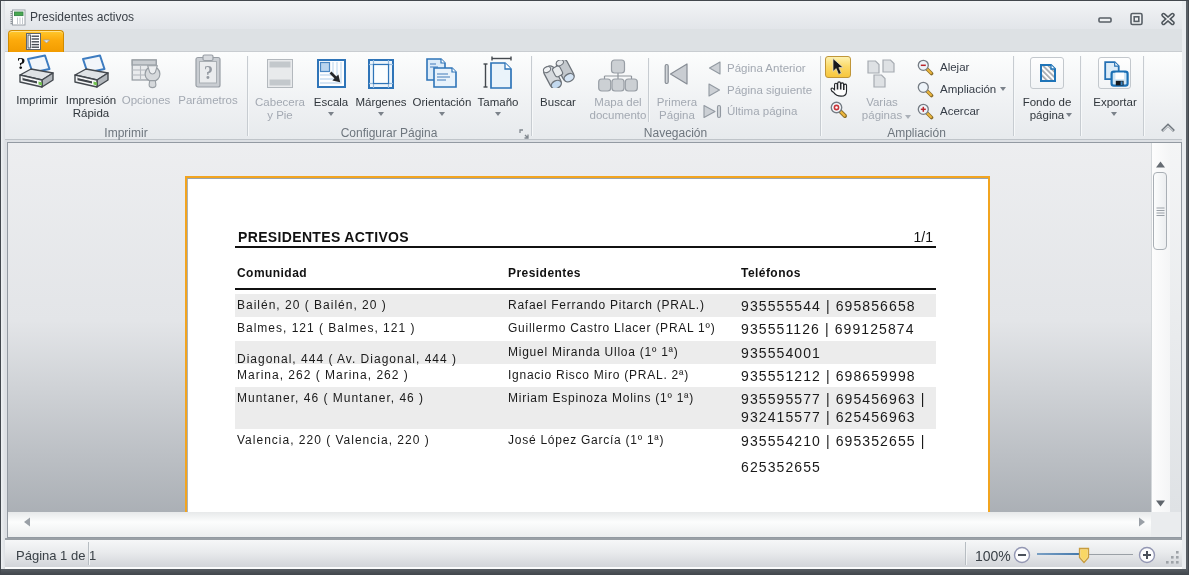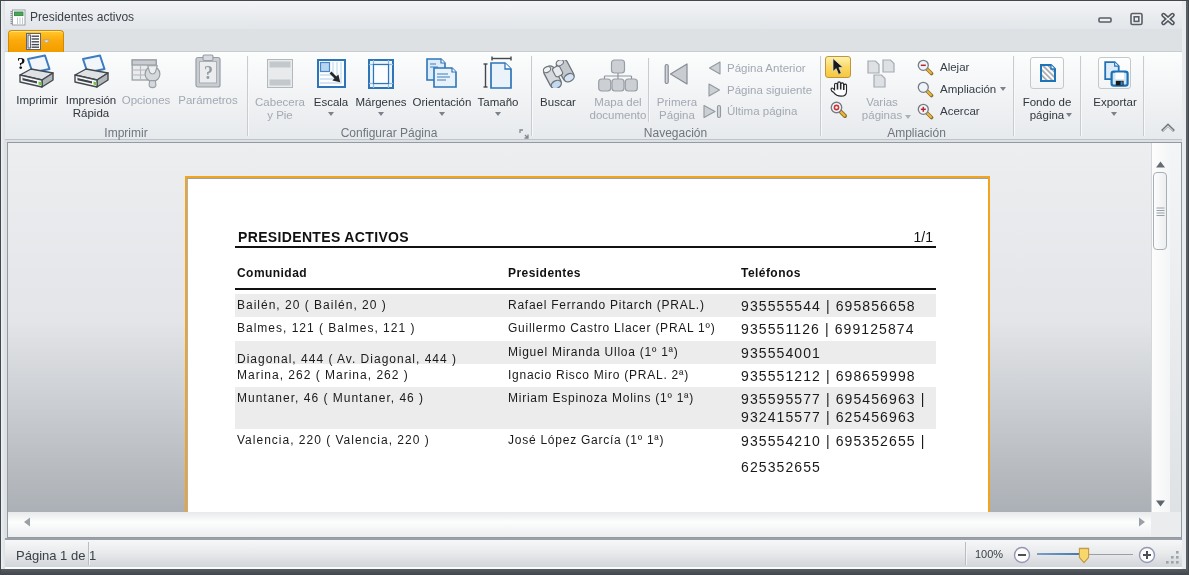--- a/index.html
+++ b/index.html
@@ -392,21 +392,21 @@
 <svg class="abs" style="left:1137px;top:516px" width="10" height="12" viewBox="0 0 10 12">
     <polygon points="2,1.5 2,10.5 8,6" fill="#9aa0a7"></polygon>
   </svg>
 
 <div class="abs" style="left:1px;top:538px;width:1187px;height:2px;background:#9aa0a6"></div>
 <div class="abs" style="left:1px;top:540px;width:1187px;height:27px;background:linear-gradient(#f6f7f8,#e9ebed 45%,#d2d5d9)"></div>
 <div class="abs" style="left:1px;top:567px;width:1187px;height:2px;background:#fbfcfc"></div>
 <div class="abs" style="left:16px;top:548px;font-size:13px;color:#3a4147">Página 1 de 1</div>
 <div class="abs" style="left:88px;top:542px;width:1px;height:23px;background:#b7bdc2;border-right:1px solid #f2f4f5"></div>
 <div class="abs" style="left:965px;top:542px;width:1px;height:23px;background:#b7bdc2;border-right:1px solid #f2f4f5"></div>
-<div class="abs" style="left:975px;top:548px;font-size:11px;color:#3a4147">100%</div>
+<div class="abs" style="left:975px;top:548px;font-size:14px;color:#3a4147">100%</div>
 <svg class="abs" style="left:1013px;top:546px" width="18" height="18" viewBox="0 0 18 18">
 <circle cx="9" cy="9" r="7.5" fill="#fdfdfe" stroke="#9397b3" stroke-width="1.4"></circle>
 <line x1="5" y1="9" x2="13" y2="9" stroke="#4a505a" stroke-width="2"></line>
 </svg>
 <div class="abs" style="left:1037px;top:554px;width:96px;height:1px;background:#9aa0a6"></div>
 <div class="abs" style="left:1037px;top:553px;width:43px;height:2px;background:linear-gradient(90deg,#7aa0c4,#4378ac)"></div>
 <svg class="abs" style="left:1078px;top:547px" width="12" height="17" viewBox="0 0 12 17">
 <path d="M1.5,1.5 h9 v9 L6,15.5 L1.5,10.5 z" fill="#fbe292" stroke="#c79c3f" stroke-width="1.3"></path>
 <path d="M3,3 h6 v7 L6,13.5 L3,10 z" fill="#f9d764"></path>
 </svg>

